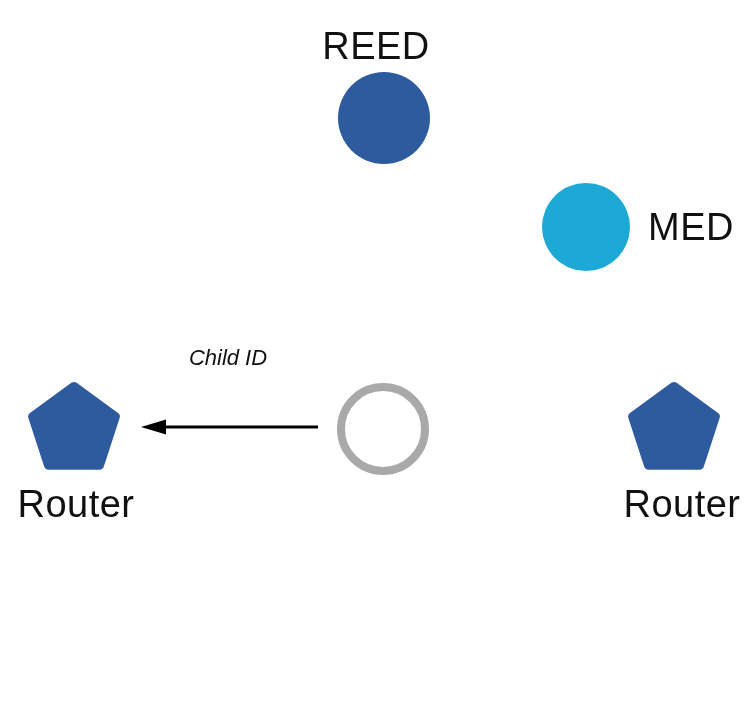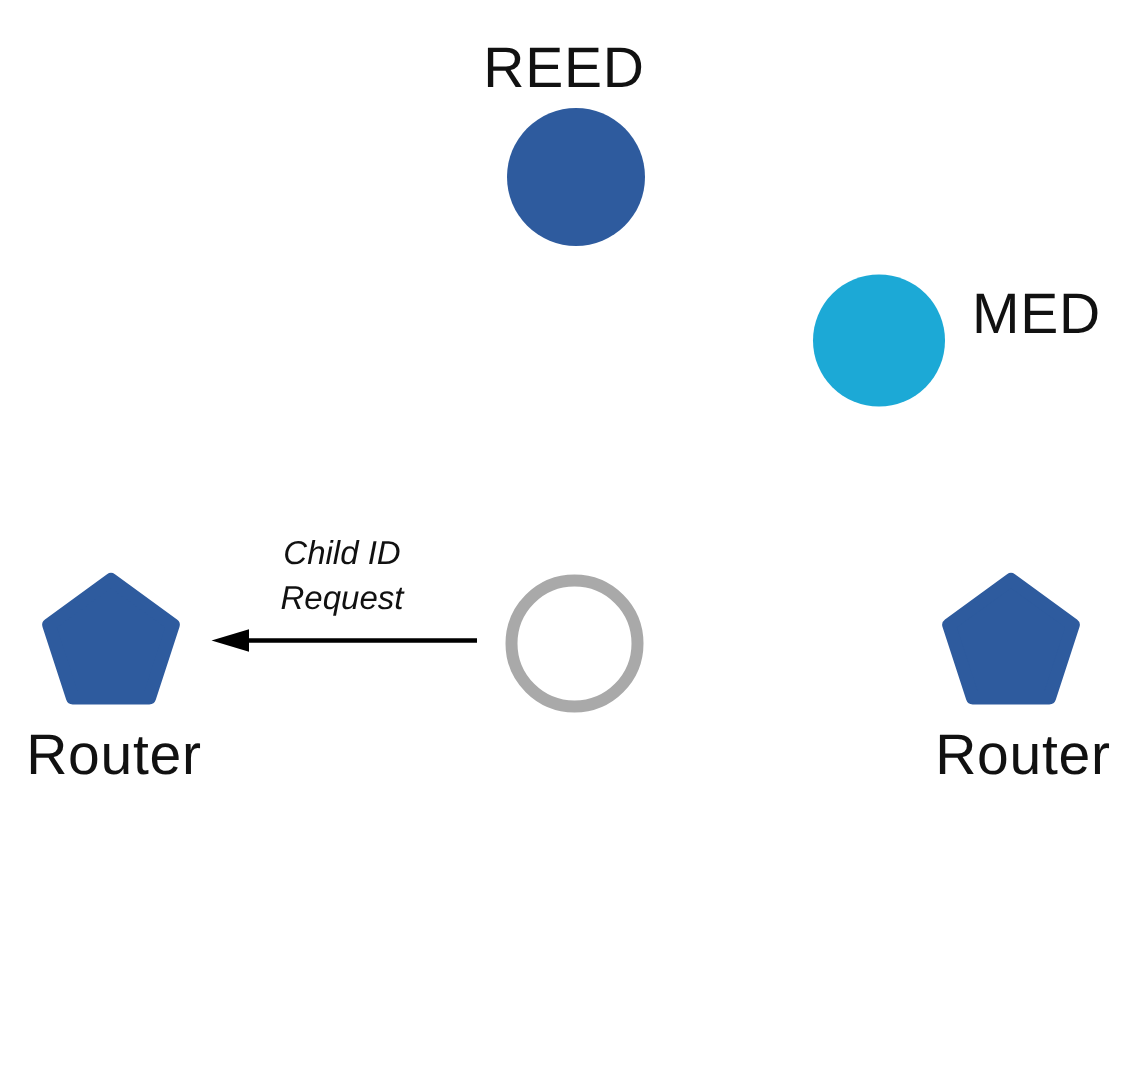--- a/index.html
+++ b/index.html
@@ -61,25 +61,24 @@
     <polygon points="0,-43.5 41.37,-13.44 25.57,35.19 -25.57,35.19 -41.37,-13.44" transform="translate(74,430)" fill="#2E5B9E" stroke="#2E5B9E" stroke-width="9" stroke-linejoin="round"></polygon>
 
     <polygon points="0,-43.5 41.37,-13.44 25.57,35.19 -25.57,35.19 -41.37,-13.44" transform="translate(674,430)" fill="#2E5B9E" stroke="#2E5B9E" stroke-width="9" stroke-linejoin="round"></polygon>
 
     <line x1="318" y1="427" x2="164" y2="427" stroke="#000000" stroke-width="3"></line>
     <polygon points="141,427 166,419.5 166,434.5" fill="#000000"></polygon>
   </svg>
 
   <div class="node-label centered" style="left:376px; top:26px;">REED</div>
 
-  <div class="node-label" style="left:648px; top:190px;">MED</div>
+  <div class="node-label" style="left:648px; top:207px;">MED</div>
 
   <div class="node-label centered" style="left:76px; top:484px;">Router</div>
 
   <div class="node-label centered" style="left:682px; top:484px;">Router</div>
 
 
-  <div class="message-label" style="left:228px; top:354px;">
+  <div class="message-label" style="left:228px; top:343px;">
     <div>Child ID</div>
-    <div>Request</div>
   </div>
 
 </div>
 
 </body></html>

